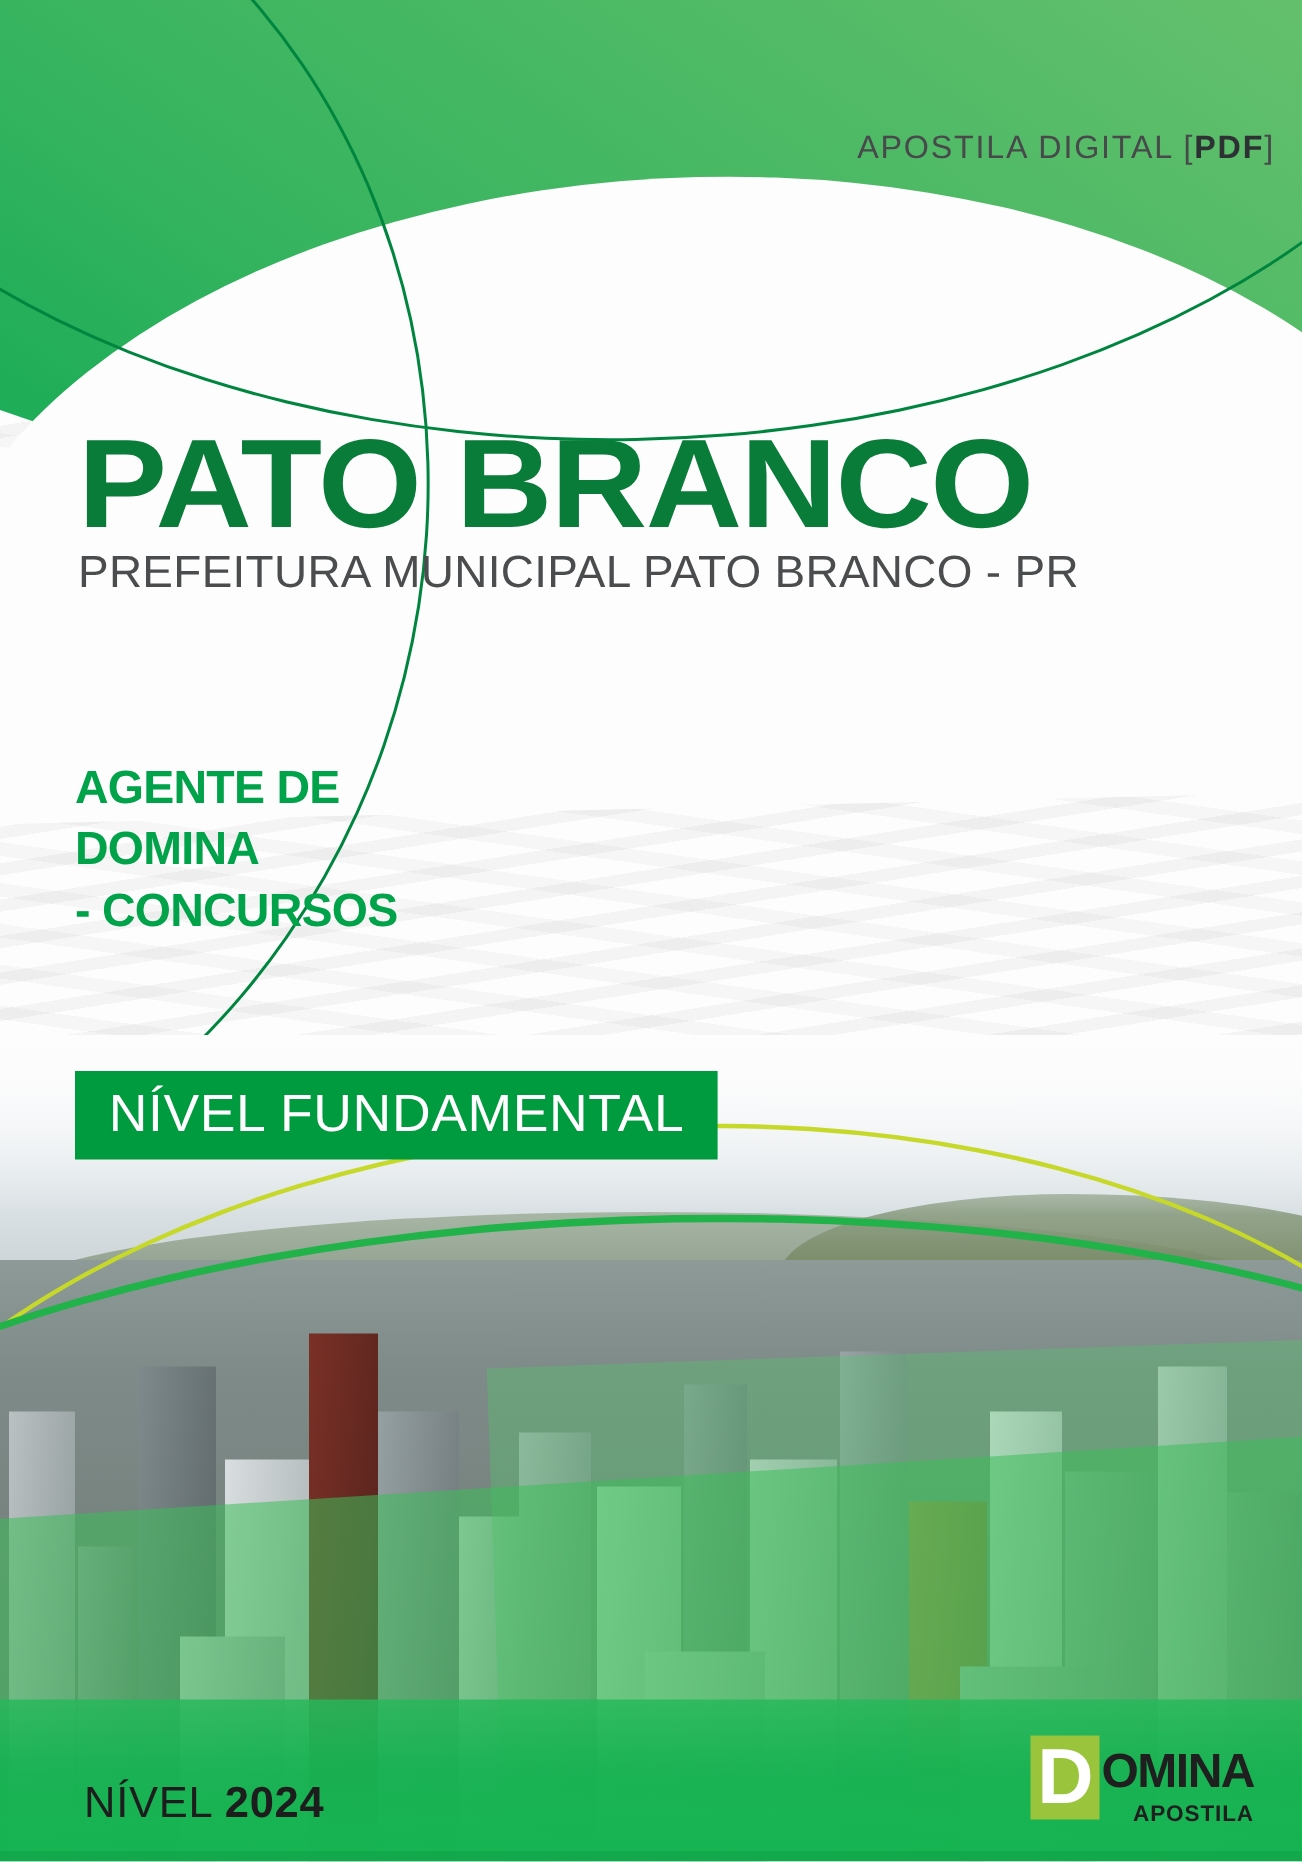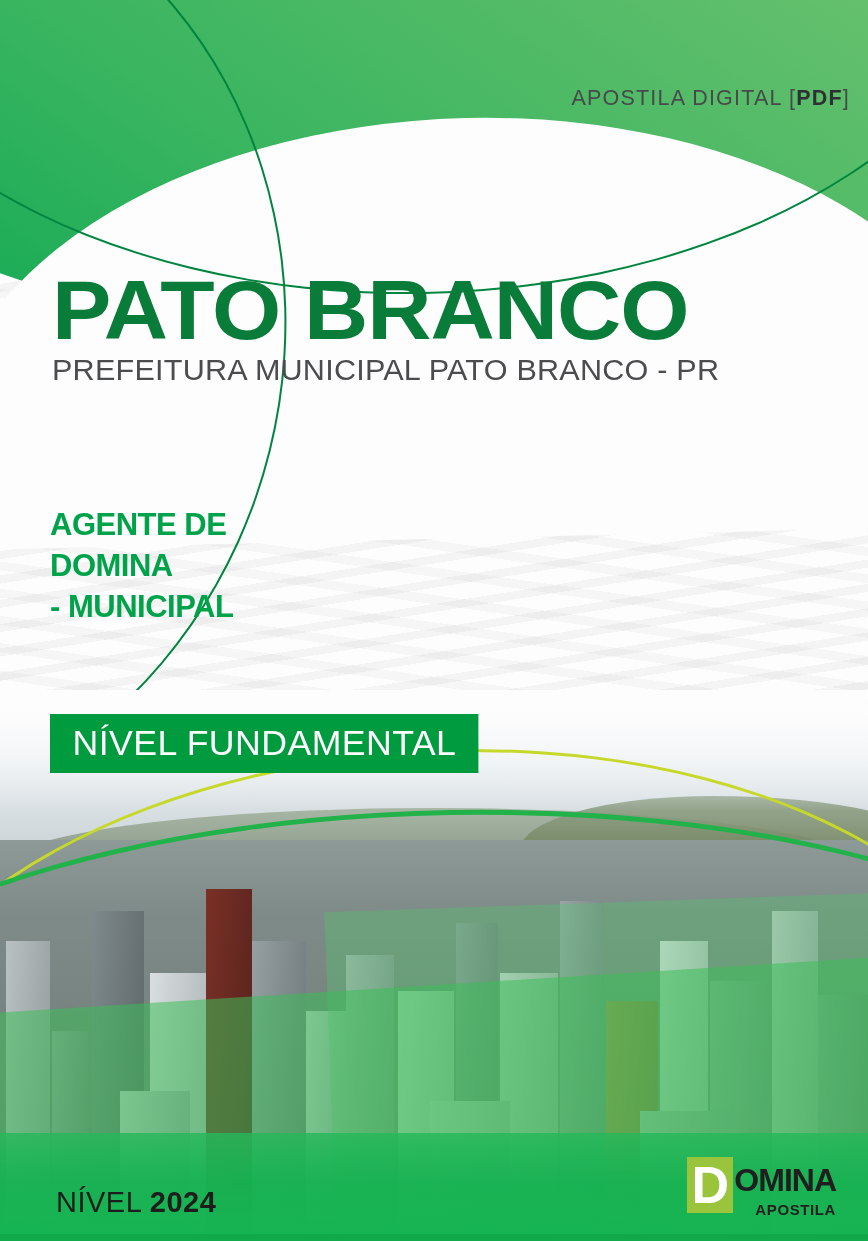--- a/index.html
+++ b/index.html
@@ -101,21 +101,21 @@
     letter-spacing:1.2px;
     color:#47494b;
     font-family:"Liberation Sans", sans-serif;
     margin-left:48px;
   }
   .header-label b{ color:#2e3133; font-weight:bold; }
 
   
   .title-block{
     position:absolute;
-    left:52px; top:272px;
+    left:52px; top:284px;
     width:790px;
   }
   .city-title{
     margin:0;
     font-size:84px;
     line-height:0.92;
     font-weight:bold;
     letter-spacing:-1px;
     color:#0a7c3a;
     font-family:"Liberation Sans Narrow","Liberation Sans",sans-serif;
@@ -329,21 +329,21 @@
   <div class="header-label"><span>APOSTILA DIGITAL [</span><b>PDF</b><span>]</span></div>
 
   <div class="title-block">
     <h1 class="city-title">PATO BRANCO</h1>
     <h2 class="city-sub">PREFEITURA MUNICIPAL PATO BRANCO - PR</h2>
   </div>
 
   <div class="role-block">
     <p class="role-line">AGENTE DE</p>
     <p class="role-line">DOMINA</p>
-    <p class="role-line">- MUNICIPAL</p>
+    <p class="role-line">- CONCURSOS</p>
   </div>
 
   <div class="photo">
     <div class="photo-sky"></div>
     <div class="hill"></div>
     <div class="hill2"></div>
     <div class="ground">
 
       <div class="bld" style="left:6px;width:44px;height:300px;background:linear-gradient(95deg,#b9c1c2,#8e9799);"></div>
       <div class="bld" style="left:52px;width:36px;height:210px;background:linear-gradient(95deg,#98a1a3,#6f7879);"></div>

